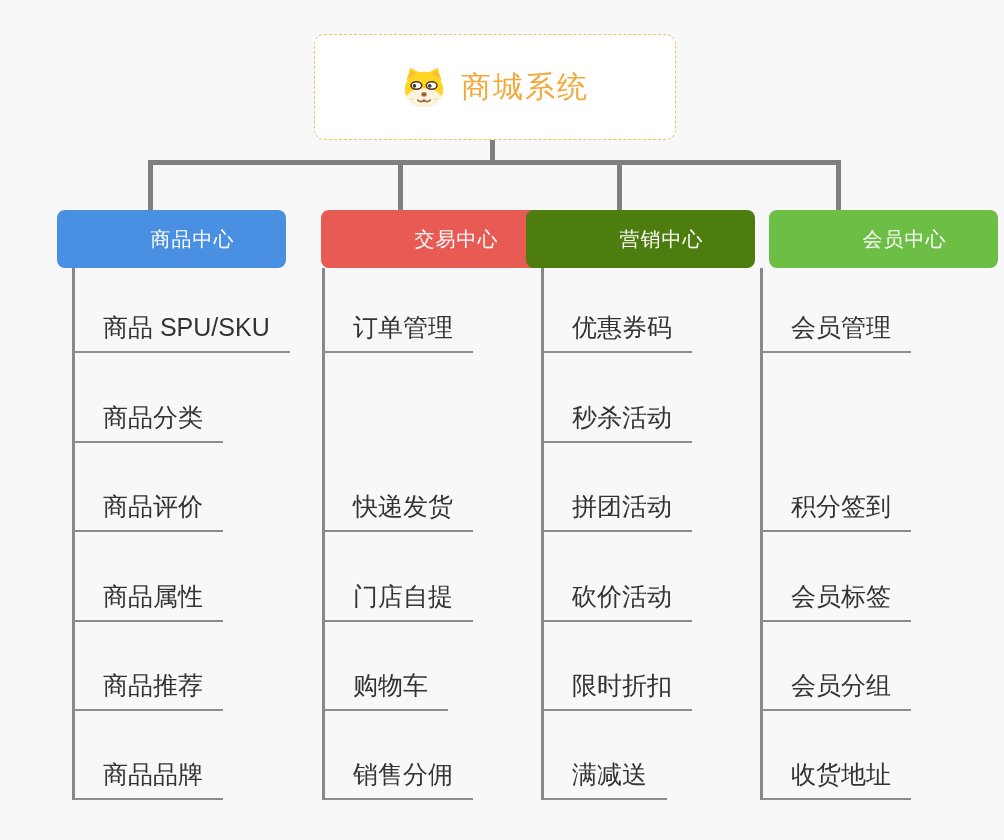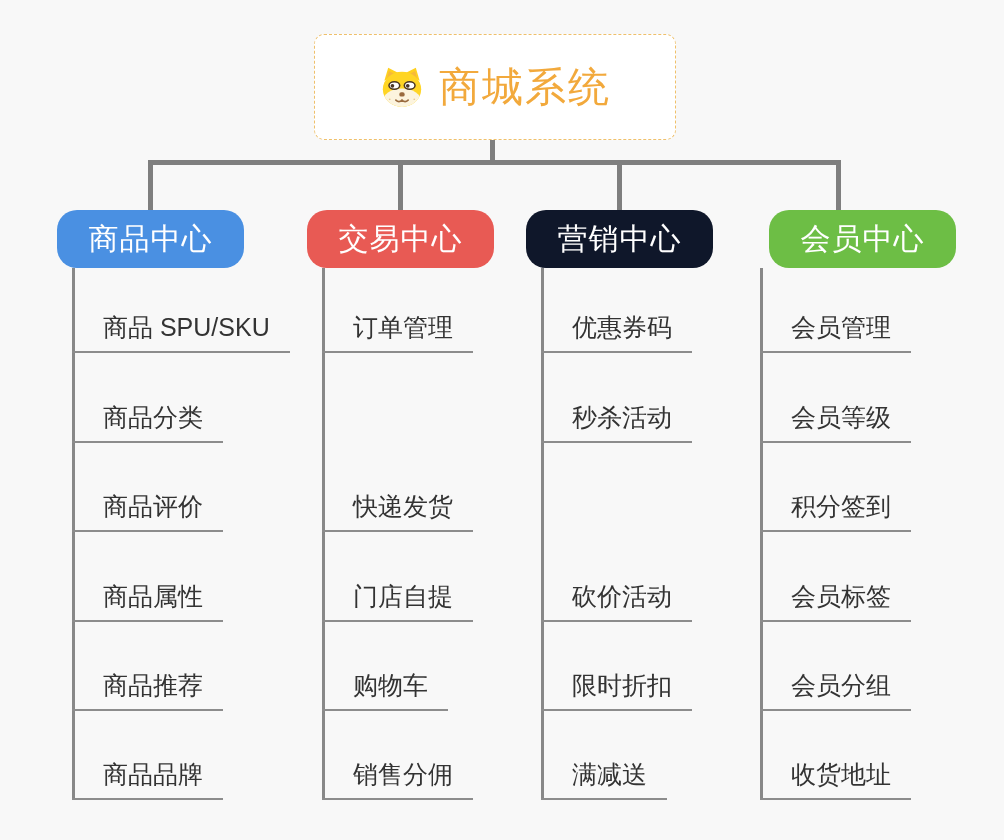--- a/index.html
+++ b/index.html
@@ -1,34 +1,34 @@
 <!DOCTYPE html>
 <html><head>
 <meta charset="utf-8">
 <style>
   html,body{margin:0;padding:0;background:#F8F8F8;font-family:"Liberation Sans","DejaVu Sans",sans-serif;}
   #canvas{position:relative;width:1004px;height:840px;background:#F8F8F8;overflow:hidden;}
 
   
   .root-node{position:absolute;left:314px;top:34px;width:362px;height:106px;background:#FFFFFF;
     border:1px dashed #EFC06B;border-radius:10px;display:flex;align-items:center;justify-content:center;gap:14px;box-sizing:border-box;}
-  .root-title{font-size:41px;letter-spacing:2px;color:#F2A93C;font-weight:500;white-space:nowrap;}
+  .root-title{font-size:30px;letter-spacing:2px;color:#F2A93C;font-weight:500;white-space:nowrap;}
   .root-icon{width:46px;height:44px;flex:0 0 auto;}
 
   
   .line{position:absolute;background:#7F7F7F;}
   .root-stub{left:490px;top:140px;width:5px;height:22px;}
   .h-line{left:148px;top:160px;width:693px;height:5px;}
   .b-stub{top:160px;width:5px;height:51px;}
   .b-stub.s1{left:148px;} .b-stub.s2{left:398px;} .b-stub.s3{left:617px;} .b-stub.s4{left:836px;}
 
   
-  .branch-header{position:absolute;top:210px;width:187px;height:58px;border-radius:20px;
-    display:flex;align-items:center;justify-content:center;color:#FFFFFF;font-size:30px;letter-spacing:1px;white-space:nowrap;}
-  .branch-header.b1{left:57px;} .branch-header.b2{left:307px;} .branch-header.b3{left:526px;} .branch-header.b4{left:745px;margin-left:24px;}
+  .branch-header{position:absolute;top:210px;width:187px;height:58px;border-radius:8px;
+    display:flex;align-items:center;justify-content:center;color:#FFFFFF;font-size:20px;letter-spacing:1px;white-space:nowrap;padding-left:42px;}
+  .branch-header.b1{left:57px;} .branch-header.b2{left:321px;} .branch-header.b3{left:526px;} .branch-header.b4{left:745px;margin-left:24px;}
 
   
   .leaf-col{position:absolute;top:268px;width:250px;height:531px;}
   .leaf-col.c1{left:72px;} .leaf-col.c2{left:322px;padding-left:34px;} .leaf-col.c3{left:541px;} .leaf-col.c4{left:760px;}
   .col-line{position:absolute;left:0;top:0;width:3px;height:531px;background:#888888;}
   .leaf{position:absolute;left:0;white-space:nowrap;font-size:25px;color:#333333;line-height:34px;
     padding:0 20px 7px 31px;border-bottom:2px solid #8C8C8C;background:transparent;}
   .leaf.r1{top:42px;} .leaf.r2{top:132px;} .leaf.r3{top:221px;} .leaf.r4{top:311px;} .leaf.r5{top:400px;} .leaf.r6{top:489px;}
 </style>
 </head>
@@ -63,21 +63,21 @@
 
   <div class="line root-stub"></div>
   <div class="line h-line"></div>
   <div class="line b-stub s1"></div>
   <div class="line b-stub s2"></div>
   <div class="line b-stub s3"></div>
   <div class="line b-stub s4"></div>
 
   <div class="branch-header b1" style="background-color: rgb(74, 144, 226);">商品中心</div>
   <div class="branch-header b2" style="background-color: rgb(232, 90, 84);">交易中心</div>
-  <div class="branch-header b3" style="background-color: #0f172a;">营销中心</div>
+  <div class="branch-header b3" style="background-color: #4d7c0f;">营销中心</div>
   <div class="branch-header b4" style="background-color: rgb(109, 190, 69);">会员中心</div>
 
   <div class="leaf-col c1">
     <div class="col-line"></div>
     <div class="leaf r1">商品 SPU/SKU</div>
     <div class="leaf r2">商品分类</div>
     <div class="leaf r3">商品评价</div>
     <div class="leaf r4">商品属性</div>
     <div class="leaf r5">商品推荐</div>
     <div class="leaf r6">商品品牌</div>
@@ -89,28 +89,28 @@
     <div class="leaf r3">快递发货</div>
     <div class="leaf r4">门店自提</div>
     <div class="leaf r5">购物车</div>
     <div class="leaf r6">销售分佣</div>
   </div>
 
   <div class="leaf-col c3">
     <div class="col-line"></div>
     <div class="leaf r1">优惠券码</div>
     <div class="leaf r2">秒杀活动</div>
+    <div class="leaf r3">拼团活动</div>
     <div class="leaf r4">砍价活动</div>
     <div class="leaf r5">限时折扣</div>
     <div class="leaf r6">满减送</div>
   </div>
 
   <div class="leaf-col c4">
     <div class="col-line"></div>
     <div class="leaf r1">会员管理</div>
-    <div class="leaf r2">会员等级</div>
     <div class="leaf r3">积分签到</div>
     <div class="leaf r4">会员标签</div>
     <div class="leaf r5">会员分组</div>
     <div class="leaf r6">收货地址</div>
   </div>
 
 </div>
 
 </body></html>

